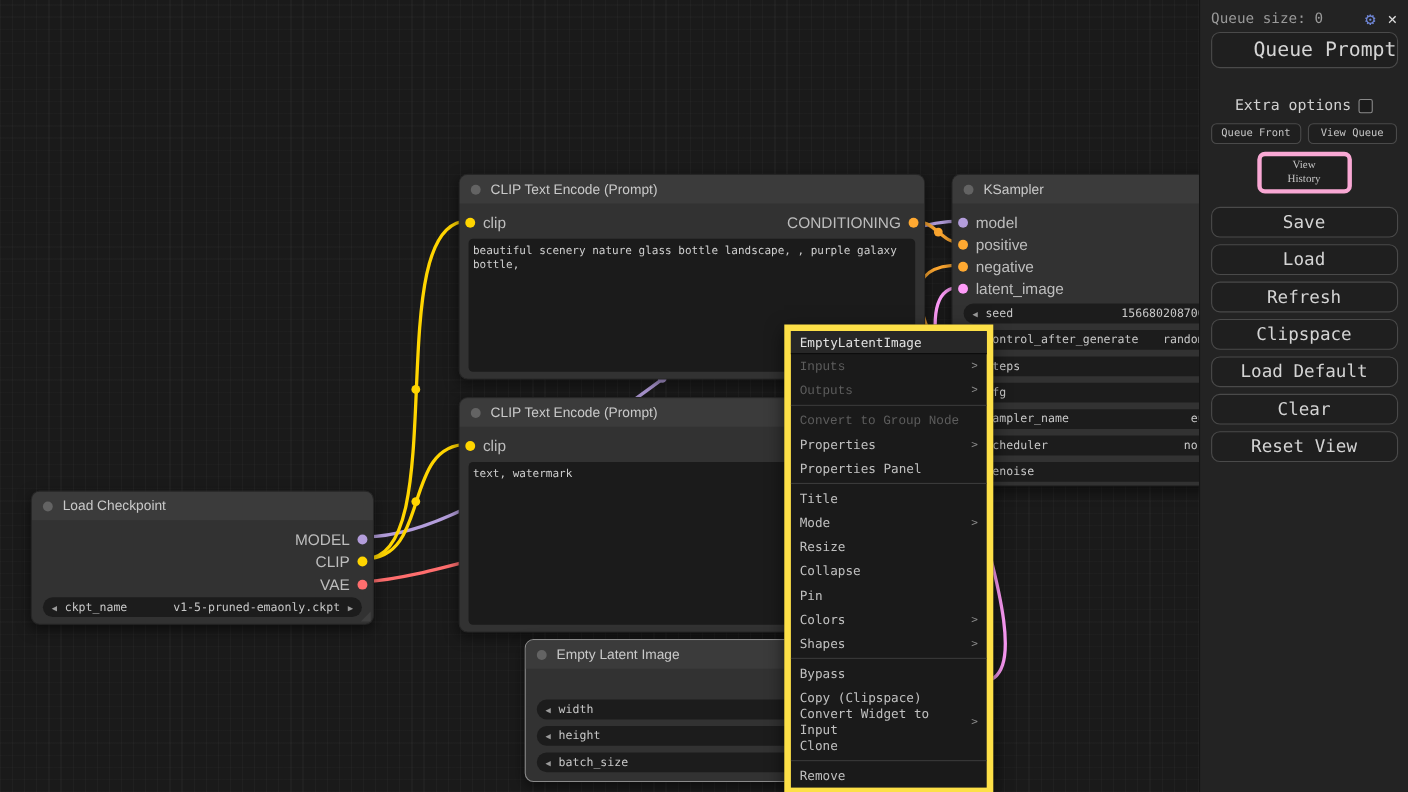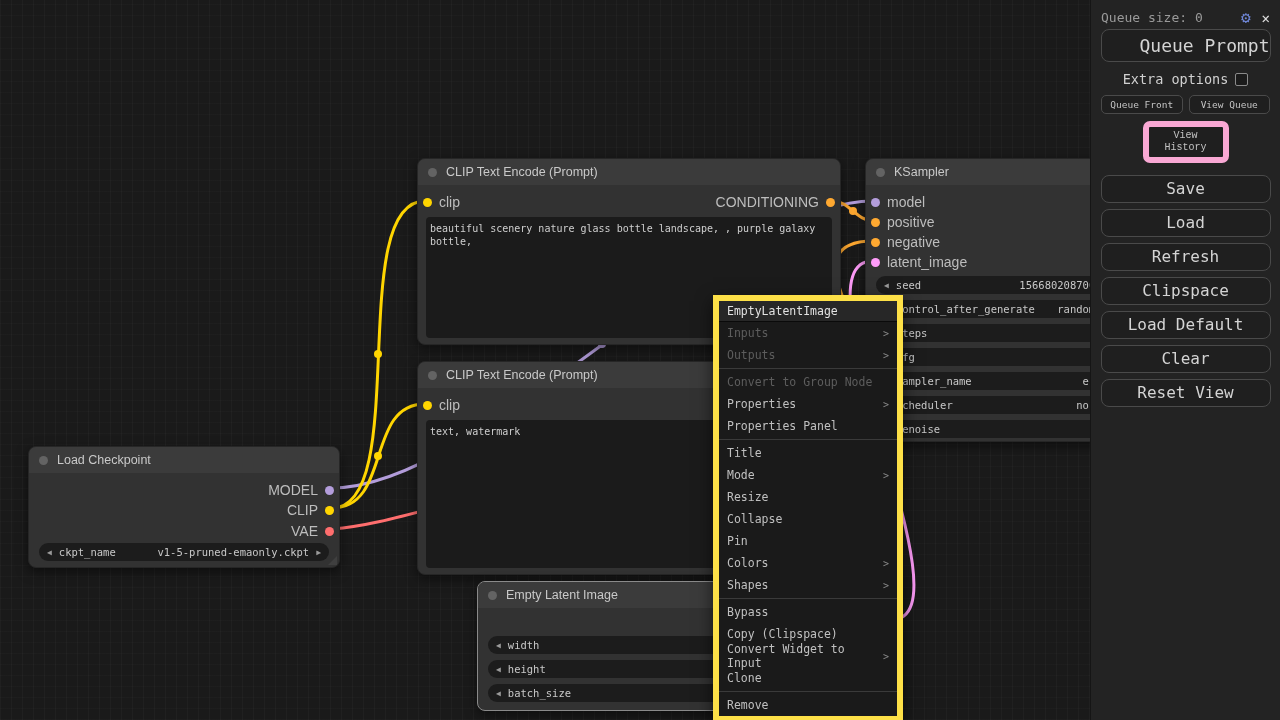--- a/index.html
+++ b/index.html
@@ -63,21 +63,21 @@
   #context-menu {
     position:absolute; left:713px; top:295px; width:190px; z-index:10;
     background:#1a1a1a; border:6px solid #fde047; box-shadow:0 6px 16px rgba(0,0,0,.6);
     font-family:"DejaVu Sans Mono", monospace; font-size:11.5px;
   }
   .menu-title {
     height:21px; display:flex; align-items:center; padding:0 8px;
     background:#272727; color:#e2e2e2; border-bottom:1px solid #0a0a0a;
   }
   .menu-item { height:22px; display:flex; align-items:center; padding:0 8px; color:#c0c0c0; }
-  .menu-item.disabled { color:#5d5d5d; }
+  .menu-item.disabled { color:#5d5d5d;font-family:Liberation Mono, monospace; }
   .mi-sub { margin-left:auto; color:#8a8a8a; font-size:10px; }
   .menu-sep { height:1px; background:#3a3a3a; margin:2px 0; }
 
   
   #sidebar {
     position:absolute; left:1090px; top:0; width:190px; height:720px; z-index:30;
     background:#232323; border-left:1px solid #151515;
     font-family:"DejaVu Sans Mono", monospace; color:#cfcfcf;
   }
   .sb-row1 { display:flex; align-items:center; padding:8px 10px 2px 10px; }
@@ -85,33 +85,33 @@
   .gear { color:#6f86d6; font-size:16px; cursor:pointer; }
   .closex { color:#e0e0e0; font-size:14px; margin-left:11px; cursor:pointer; }
   .sb-btn {
     display:block; width:170px; margin:6px auto 0 auto; height:28px;
     background:#1f1f1f; border:1px solid #4a4a4a; border-radius:8px;
     color:#d4d4d4; font-family:"DejaVu Sans Mono", monospace; font-size:16px;
     text-align:center; line-height:26px; cursor:pointer;
   }
   #queue-prompt-btn { height:33px; line-height:31px; font-size:18px; margin-top:0;text-align:right; }
   .extra-row { display:flex; align-items:center; justify-content:center; gap:7px;
-               margin-top:9px; font-size:13.5px; color:#d0d0d0; }
+               margin-top:26px; font-size:13.5px; color:#d0d0d0; }
   .checkbox { width:13px; height:13px; border:1px solid #8a8a8a; border-radius:2px;
               background:#1b1b1b; cursor:pointer; }
   .small-row { display:flex; gap:6px; margin:8px 10px 0 10px; }
   .sb-btn-small {
     flex:1; background:#1f1f1f; border:1px solid #4a4a4a; border-radius:5px;
     color:#c4c4c4; font-family:"DejaVu Sans Mono", monospace; font-size:9.5px;
     text-align:center; padding:3px 0; cursor:pointer;
   }
   #view-history-btn {
     display:block; width:86px; margin:7px auto 12px auto;
-    background:#1f1f1f; border:6px solid #f9a8d4; border-radius:7px;
-    color:#c4c4c4; font-family:Liberation Mono, monospace; font-size:10px;
+    background:#1f1f1f; border:4px solid #f9a8d4; border-radius:7px;
+    color:#c4c4c4; font-family:Liberation Serif, serif; font-size:10px;
     text-align:center; padding:3px 14px; line-height:12px; cursor:pointer;
   }
   .sb-stack { margin-top:2px; }
 </style>
 </head>
 <body>
 
 <div id="stage">
   <div id="canvas">
 

